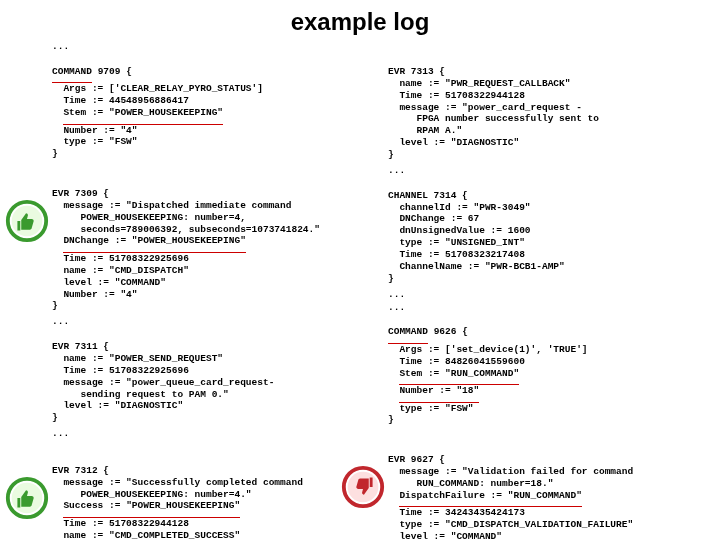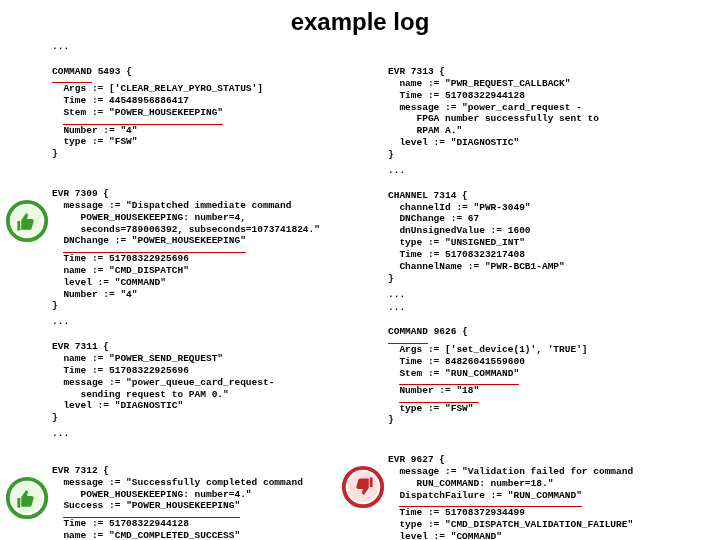--- a/index.html
+++ b/index.html
@@ -20,21 +20,21 @@
 
 <div class="title">example log</div>
 
 <div class="content">
 
 <div class="col colL">
 
 <div class="ellips">...</div>
 
 <div class="block">
-<span class="ul">COMMAND</span> <span>5493</span> {
+<span class="ul">COMMAND</span> <span>9709</span> {
   Args := <span>['CLEAR_RELAY_PYRO_STATUS']</span>
   Time := <span>44548956886417</span>
   <span class="ul"><span>Stem :=</span> <span>"POWER_HOUSEKEEPING"</span></span>
   Number := <span>"4"</span>
   type := <span>"FSW"</span>
 }</div>
 
 <div class="block" style="position:relative">
 <span class="thumb" style="top:22px;left:-48px">
 <svg viewBox="0 0 48 48">
@@ -130,21 +130,21 @@
 <svg viewBox="0 0 48 48">
             <circle cx="24" cy="24" r="20" fill="none" stroke="#c1272d" stroke-width="4"></circle>
             <circle cx="24" cy="24" r="16" fill="#fde0e0"></circle>
             <path d="M31 24 h3 v-10 h-3 z M30 15 h-9 c-1 0-2 1-2 2 l-2 7 c0 1 1 2 2 2 h5 l-1 4 c0 1 1 2 2 2 l5-7 z" fill="#c1272d"></path>
           </svg>
 </span>
 <span>EVR 9627 {</span>
   <span>message := "Validation failed for command</span>
   <span>   RUN_COMMAND: number=18."</span>
   <span class="ul"><span>DispatchFailure :=</span> <span>"RUN_COMMAND"</span></span>
-  <span>Time := 51708372934499</span>
+  <span>Time := 34243435424173</span>
   <span>type := "CMD_DISPATCH_VALIDATION_FAILURE"</span>
   <span>level := "COMMAND"</span>
   <span>Number := "18"</span>
 }</div>
 
 </div>
 
 </div>
 
 </body></html>

